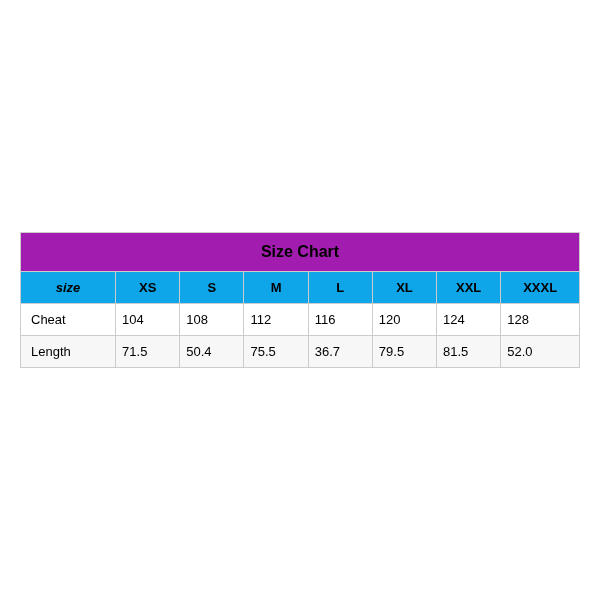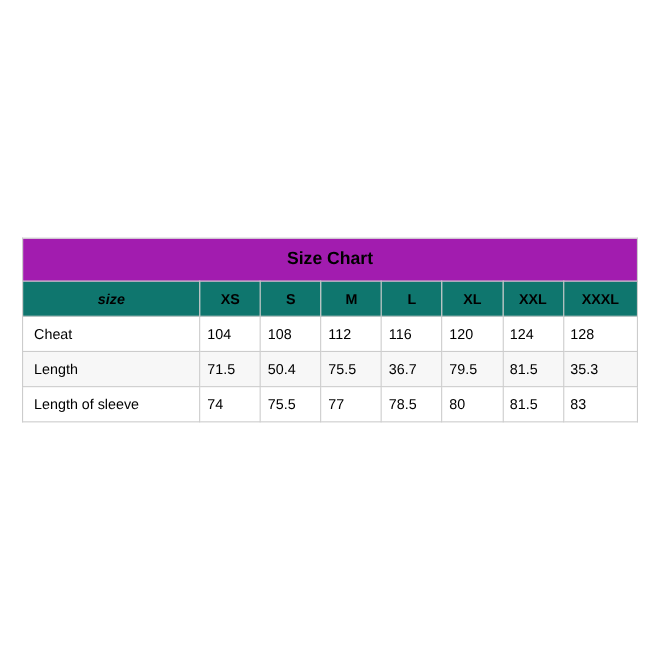--- a/index.html
+++ b/index.html
@@ -36,21 +36,21 @@
       border: 1px solid #cccccc;
       background: #a21caf;
     }
 
     .header-row td {
       text-align: center;
       font-size: 13px;
       font-weight: bold;
       padding: 8px 6px;
       border: 1px solid #cccccc;
-      background: #0f766e;
+      background: #0ea5e9;
     }
 
     .header-row td:first-child {
       font-style: italic;
     }
 
     .data-row td {
       font-size: 13px;
       padding: 8px 6px;
       border: 1px solid #cccccc;
@@ -102,27 +102,17 @@
           <td>128</td>
         </tr>
         <tr class="data-row">
           <td>Length</td>
           <td>71.5</td>
           <td>50.4</td>
           <td>75.5</td>
           <td>36.7</td>
           <td>79.5</td>
           <td>81.5</td>
-          <td>35.3</td>
-        </tr>
-        <tr class="data-row">
-          <td>Length of sleeve</td>
-          <td>74</td>
-          <td>75.5</td>
-          <td>77</td>
-          <td>78.5</td>
-          <td>80</td>
-          <td>81.5</td>
-          <td>83</td>
+          <td>52.0</td>
         </tr>
       </tbody>
   </table>
 </div>
 
 </body></html>

